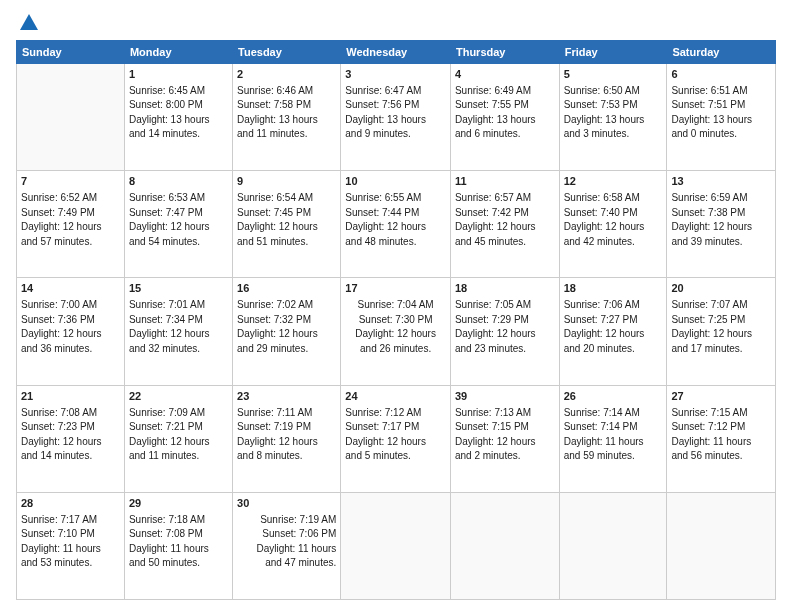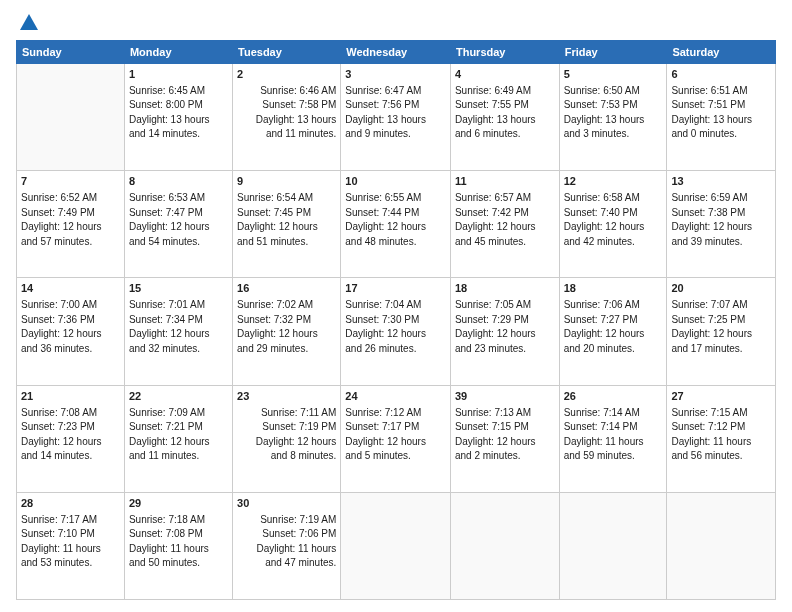--- a/index.html
+++ b/index.html
@@ -135,21 +135,21 @@
           <td class="empty-cell"></td>
           <td>
             <span class="day-number">1</span>
             <div class="day-content" style="white-space: pre-line;">Sunrise: 6:45 AM
 Sunset: 8:00 PM
 Daylight: 13 hours
 and 14 minutes.</div>
           </td>
           <td>
             <span class="day-number">2</span>
-            <div class="day-content" style="white-space: pre-line; text-align: right;">Sunrise: 6:46 AM
+            <div class="day-content" style="white-space: pre-line;">Sunrise: 6:46 AM
 Sunset: 7:58 PM
 Daylight: 13 hours
 and 11 minutes.</div>
           </td>
           <td>
             <span class="day-number">3</span>
             <div class="day-content" style="white-space: pre-line;">Sunrise: 6:47 AM
 Sunset: 7:56 PM
 Daylight: 13 hours
 and 9 minutes.</div>
@@ -244,21 +244,21 @@
           </td>
           <td>
             <span class="day-number">16</span>
             <div class="day-content" style="white-space: pre-line;">Sunrise: 7:02 AM
 Sunset: 7:32 PM
 Daylight: 12 hours
 and 29 minutes.</div>
           </td>
           <td>
             <span class="day-number">17</span>
-            <div class="day-content" style="white-space: pre-line;">Sunrise: 7:04 AM
+            <div class="day-content" style="white-space: pre-line; text-align: center;">Sunrise: 7:04 AM
 Sunset: 7:30 PM
 Daylight: 12 hours
 and 26 minutes.</div>
           </td>
           <td>
             <span class="day-number">18</span>
             <div class="day-content" style="white-space: pre-line;">Sunrise: 7:05 AM
 Sunset: 7:29 PM
 Daylight: 12 hours
 and 23 minutes.</div>
@@ -288,21 +288,21 @@
           </td>
           <td>
             <span class="day-number">22</span>
             <div class="day-content" style="white-space: pre-line;">Sunrise: 7:09 AM
 Sunset: 7:21 PM
 Daylight: 12 hours
 and 11 minutes.</div>
           </td>
           <td>
             <span class="day-number">23</span>
-            <div class="day-content" style="white-space: pre-line; text-align: right;">Sunrise: 7:11 AM
+            <div class="day-content" style="white-space: pre-line;">Sunrise: 7:11 AM
 Sunset: 7:19 PM
 Daylight: 12 hours
 and 8 minutes.</div>
           </td>
           <td>
             <span class="day-number">24</span>
             <div class="day-content" style="white-space: pre-line;">Sunrise: 7:12 AM
 Sunset: 7:17 PM
 Daylight: 12 hours
 and 5 minutes.</div>

